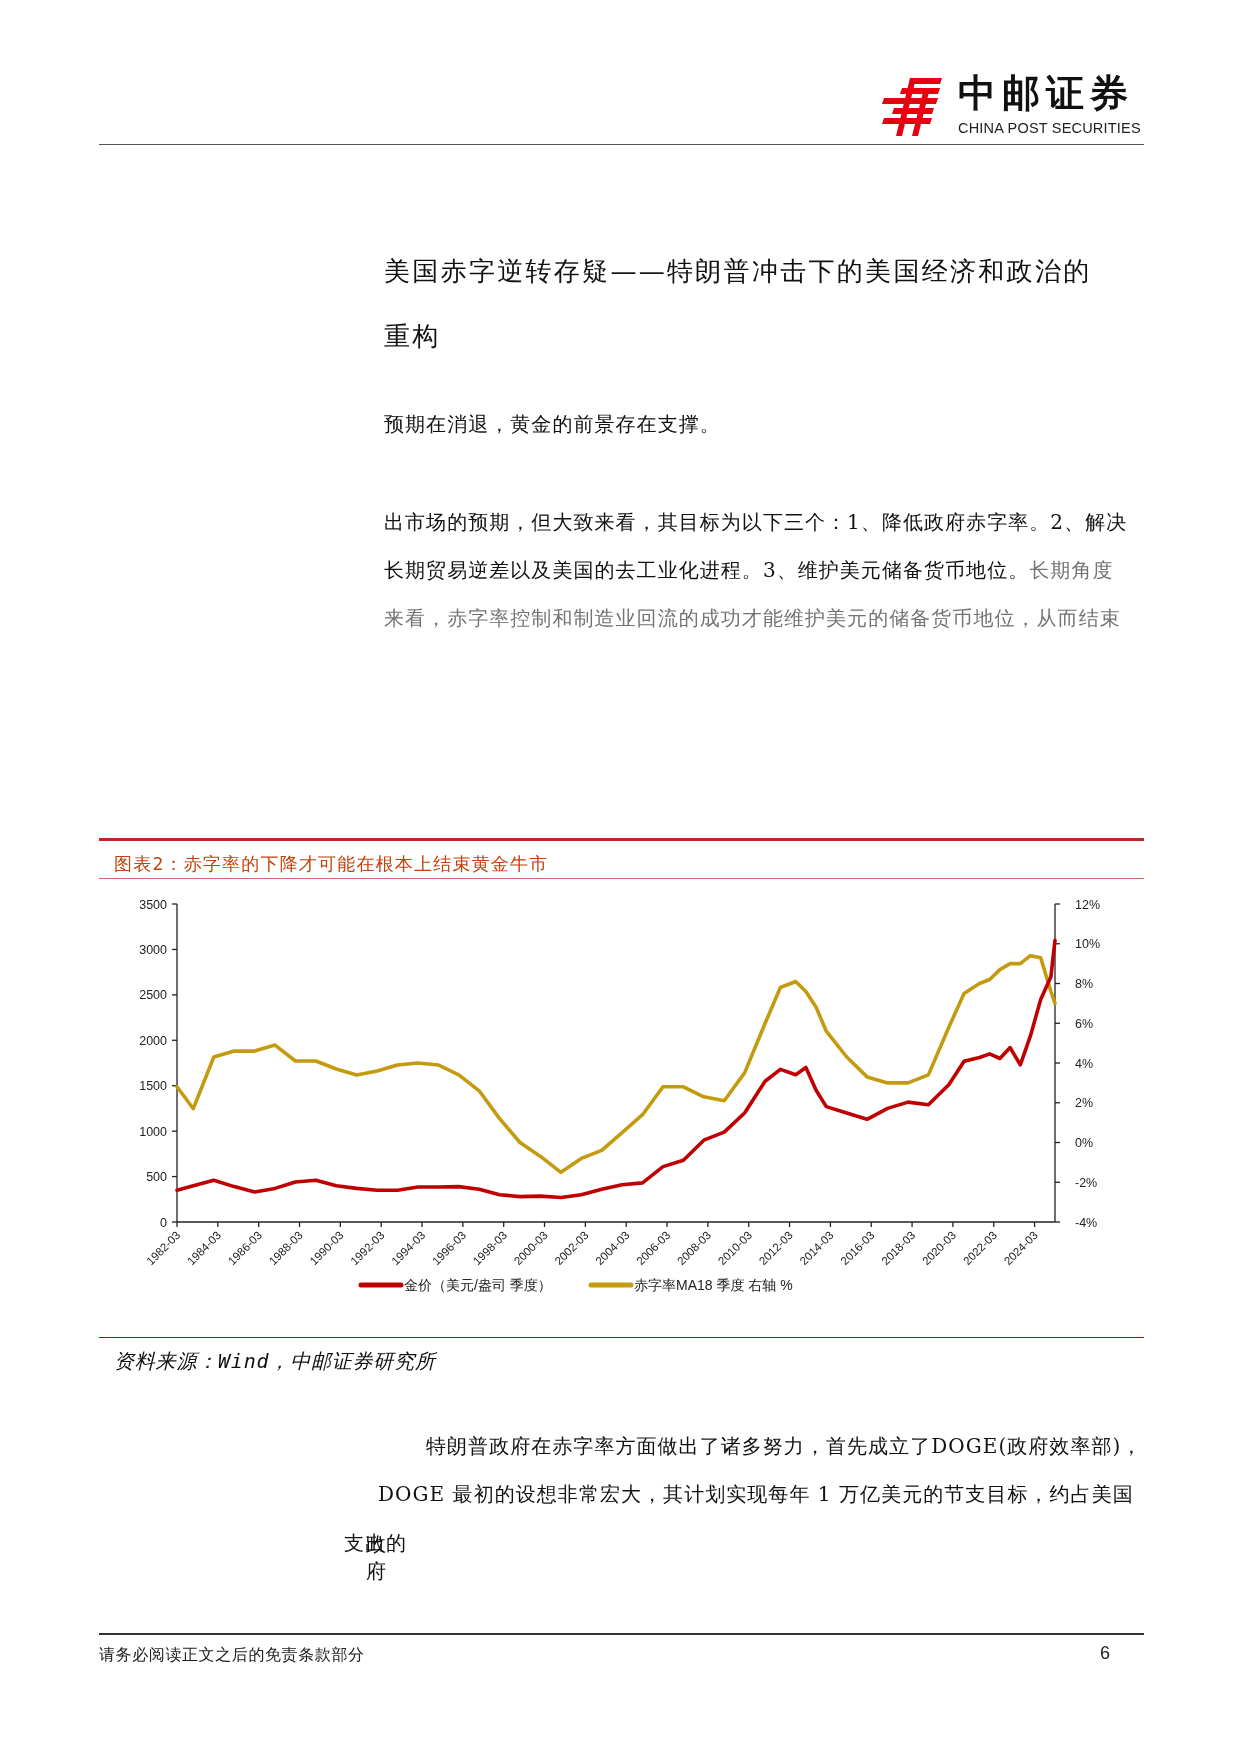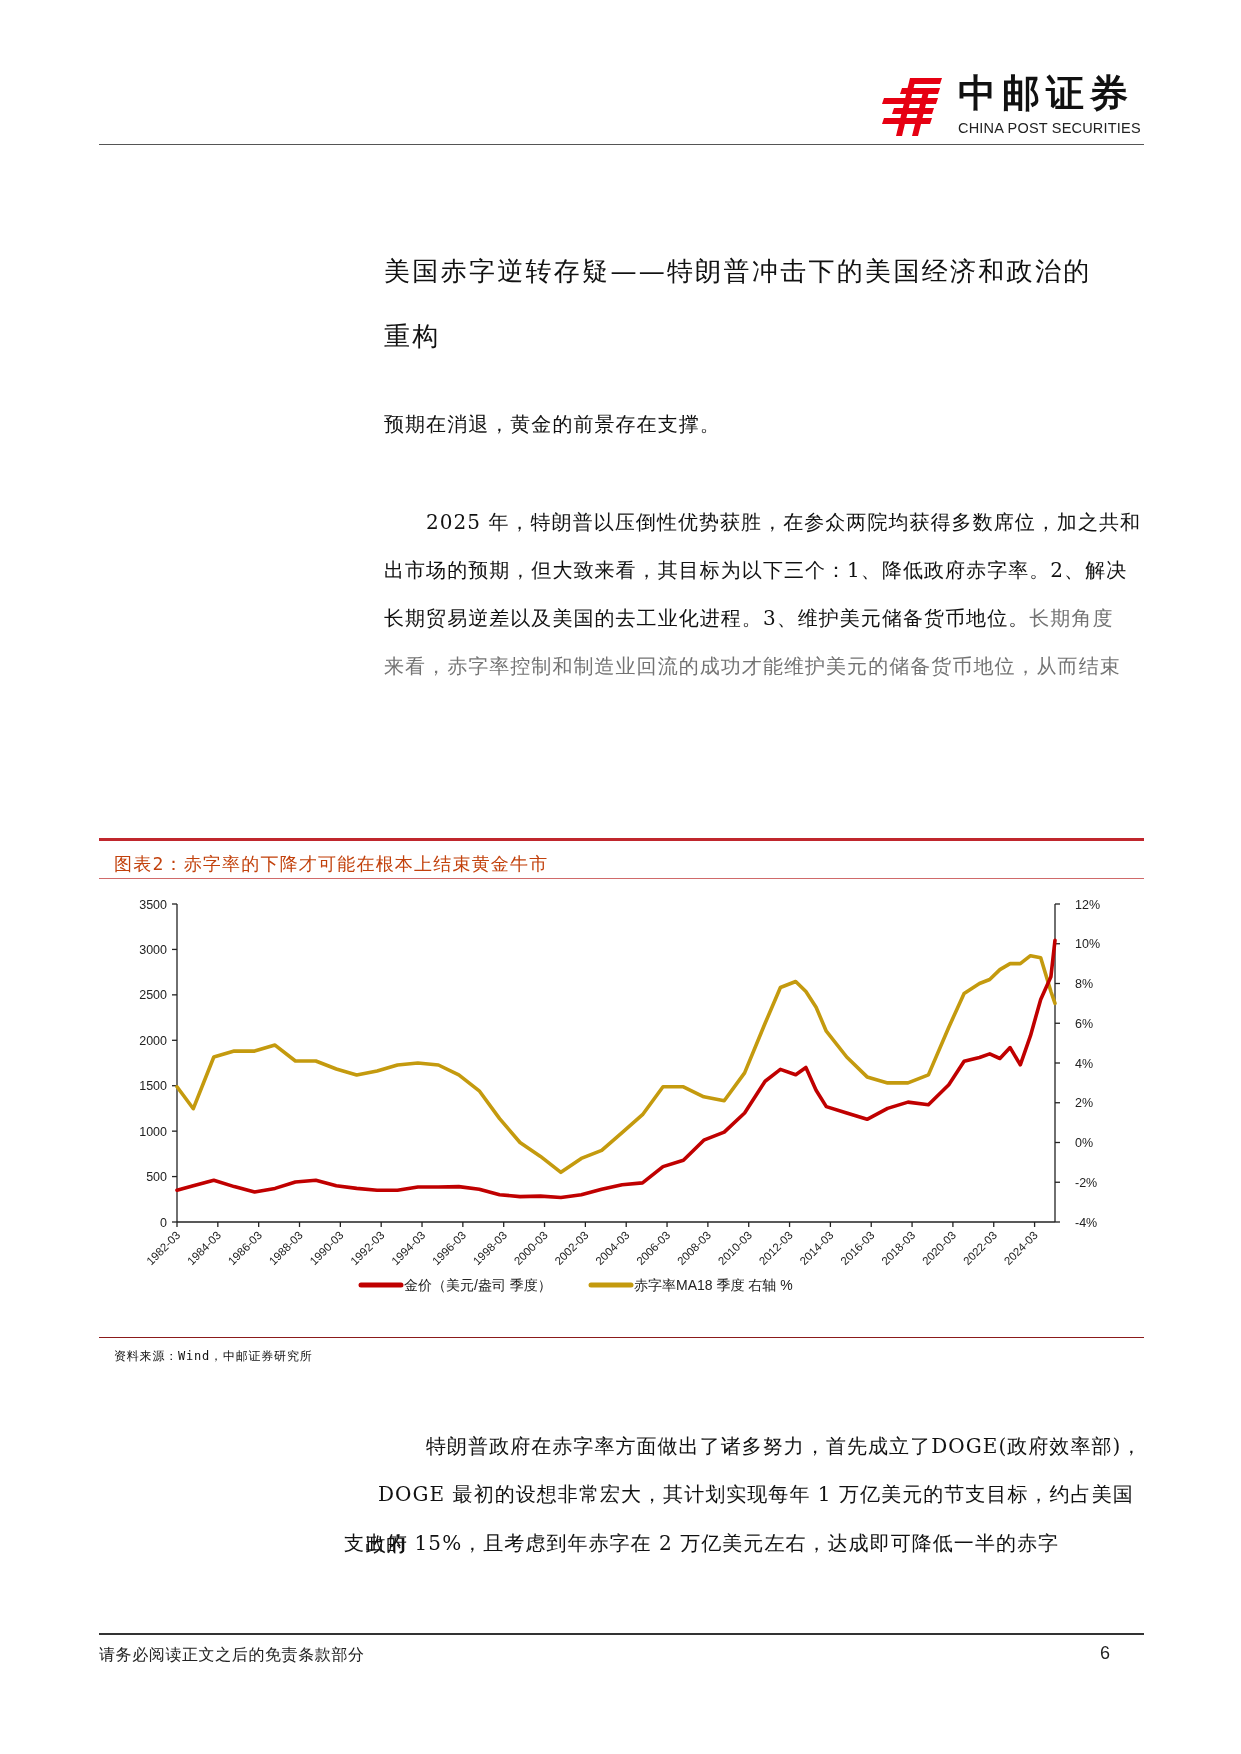--- a/index.html
+++ b/index.html
@@ -16,21 +16,21 @@
   .para { left: 384px; width: 760px; font-size: 20px; line-height: 48px; letter-spacing: 1.05px; }
   .para .indent { display: inline-block; width: 42px; }
   .red { color: #737373; }
   .fig-rule-top { left: 99px; top: 838px; width: 1045px; height: 3px; background: #c0272d; }
   .fig-title { left: 114px; top: 852px; font-family: "DejaVu Sans Mono", "Liberation Mono", monospace;
                font-size: 18px; letter-spacing: 1.2px; color: #c2410c; }
   .fig-rule-sub { left: 99px; top: 878px; width: 1045px; height: 1px; background: #d06a6a; }
   .chart { left: 99px; top: 882px; width: 1045px; height: 436px; }
   .src-rule { left: 99px; top: 1337px; width: 1045px; height: 1px; background: #8b1a1a; }
   .source { left: 114px; top: 1348px; font-family: "DejaVu Sans Mono", "Liberation Mono", monospace;
-            font-size: 12px; letter-spacing: 0.8px; color: #111; }
+            font-size: 20px; letter-spacing: 0.8px; color: #111; font-style: italic; }
   .footer-rule { left: 99px; top: 1633px; width: 1045px; height: 2px; background: #333; }
   .footer-left { left: 99px; top: 1645px; font-size: 16px; letter-spacing: 0.6px; color: #222; }
   .footer-page { left: 1100px; top: 1643px; font-family: "Liberation Sans", sans-serif; font-size: 18px; color: #222; }
   .overlap { left: 344px; top: 1502px; font-size: 20px; letter-spacing: 1.05px; color: #111; }
   svg text { font-family: "Liberation Sans", sans-serif; }
 </style>
 </head>
 <body>
 
 <div class="abs logo-mark">
@@ -51,21 +51,20 @@
 <div class="abs header-rule"></div>
 
 <div class="abs title" style="top:258px;">美国赤字逆转存疑——特朗普冲击下的美国经济和政治的</div>
 <div class="abs title" style="top:324px;font-family:Liberation Serif, serif;">重构</div>
 
 <div class="abs para" style="top:400px;">
   <div><span>预期在消退，黄金的前景存在支撑。</span></div>
 </div>
 
 <div class="abs para" style="top:498px;">
-  <div><span class="indent"></span><span>2025 年，特朗普以压倒性优势获胜，在参众两院均获得多数席位，加之共和</span></div>
   <div><span>出市场的预期，但大致来看，其目标为以下三个：1、降低政府赤字率。2、解决</span></div>
   <div><span>长期贸易逆差以及美国的去工业化进程。3、维护美元储备货币地位。</span><span class="red">长期角度</span></div>
   <div class="red"><span>来看，赤字率控制和制造业回流的成功才能维护美元的储备货币地位，从而结束</span></div>
 </div>
 
 <div class="abs fig-rule-top"></div>
 <div class="abs fig-title">图表2：赤字率的下降才可能在根本上结束黄金牛市</div>
 <div class="abs fig-rule-sub"></div>
 
 <div class="abs chart">
@@ -172,18 +171,18 @@
 <div class="abs para" style="top:1422px; left:384px;">
   <div><span class="indent"></span><span>特朗普政府在赤字率方面做出了诸多努力，首先成立了DOGE(政府效率部)，</span></div>
 </div>
 <div class="abs para" style="top:1470px; left:384px;">
   <div style="margin-left:-6px;"><span>DOGE 最初的设想非常宏大，其计划实现每年 1 万亿美元的节支目标，约占美国</span></div>
 </div>
 <div class="abs overlap" style="top:1530px;">
   <span style="position:relative;">
     <span>支出的</span>
     <span style="position:absolute; left:22px; top:0;">政府</span>
-  </span><span>15%，且考虑到年赤字在 2 万亿美元左右，达成即可降低一半的赤字</span>
+  </span>
 </div>
 
 <div class="abs footer-rule"></div>
 <div class="abs footer-left">请务必阅读正文之后的免责条款部分</div>
 <div class="abs footer-page">6</div>
 
 </body></html>

